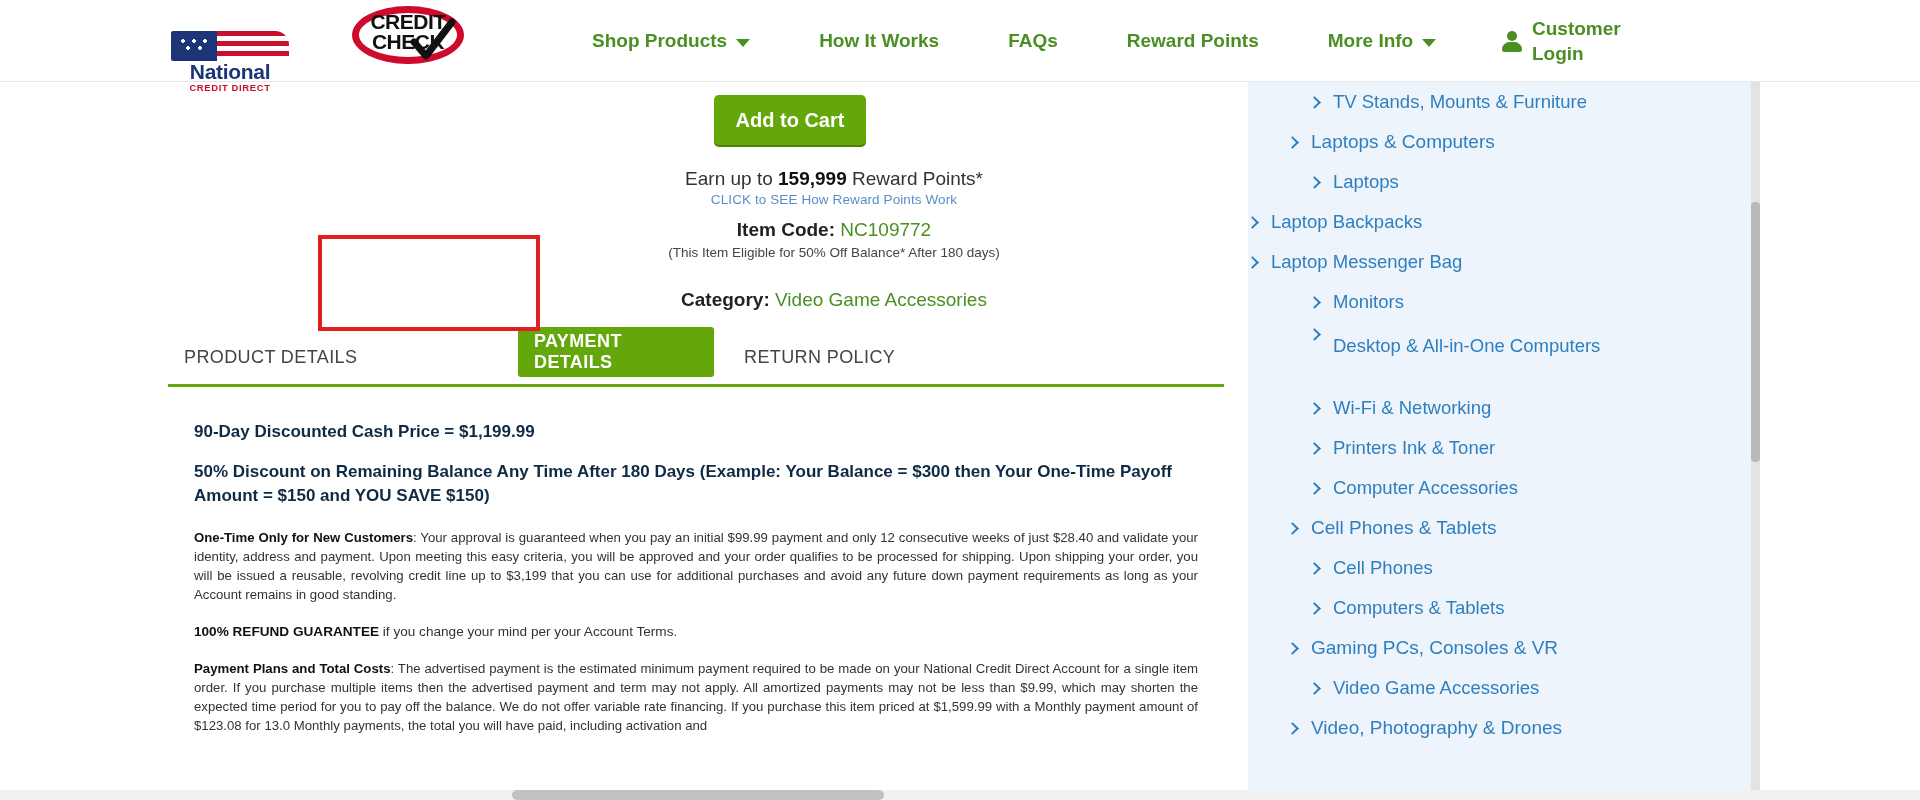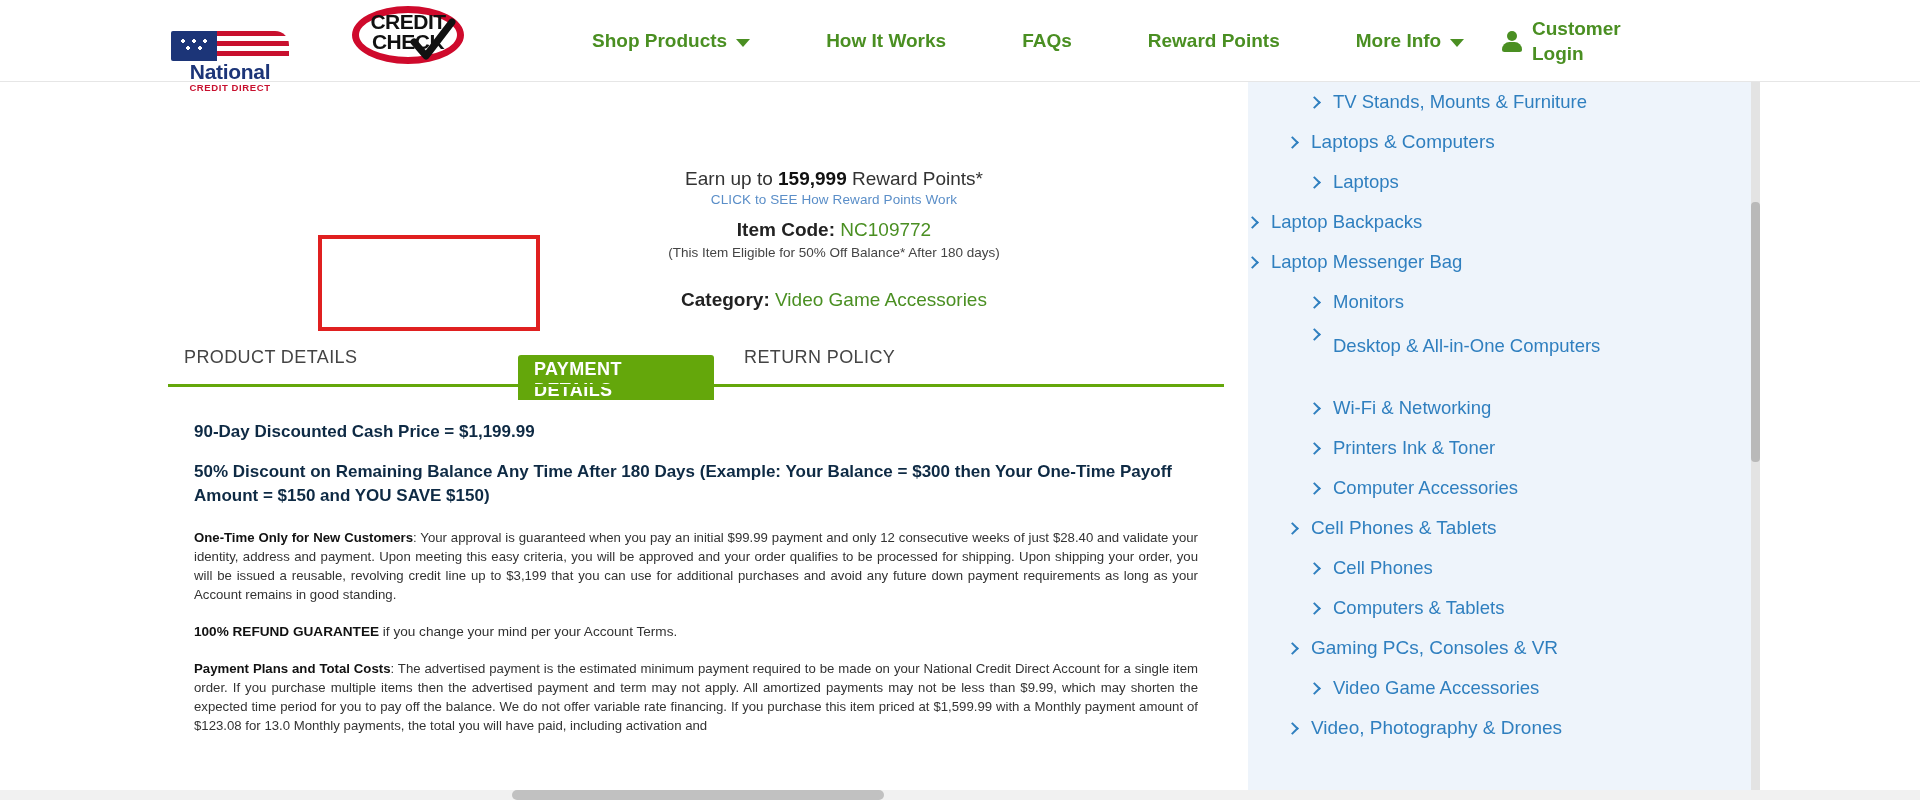--- a/index.html
+++ b/index.html
@@ -67,21 +67,21 @@
   .logo-cc .txt {
     position: absolute; left: 0; top: 10px; width: 112px;
     text-align: center; color: #111; font-weight: bold; font-size: 21px; line-height: 20px;
     letter-spacing: -0.5px;
   }
   .logo-cc .check {
     position: absolute; left: 58px; top: 16px; width: 46px; height: 46px;
   }
   .nav {
     position: absolute; left: 560px; top: 0; height: 82px;
-    display: flex; align-items: center; gap: 12px;
+    display: flex; align-items: center; gap: 5px;
   }
   .nav a {
     color: #4a8f22; font-size: 19px; font-weight: bold; text-decoration: none;
     padding: 0 32px; display: inline-flex; align-items: center; gap: 9px;
     white-space: nowrap;
   }
   .nav a.plain { color: #4a8f22; }
   .caret {
     width: 0; height: 0; border-left: 7px solid transparent; border-right: 7px solid transparent;
     border-top: 8px solid #4a8f22; display: inline-block; margin-top: 3px;
@@ -148,21 +148,21 @@
   }
   .tab {
     position: absolute; top: 0; height: 46px;
     display: flex; align-items: center; justify-content: center;
     font-size: 18px; letter-spacing: 0.4px; color: #444; cursor: pointer;
     padding: 0 16px;
   }
   .tab.t1 { left: 0px;   top: 7px; }
   .tab.t2 {
     left: 350px; top: 0px; width: 196px; height: 50px;
-    background: #64a70b; color: #ffffff; font-weight: bold; border-radius: 3px; margin-top: 28px;
+    background: #64a70b; color: #ffffff; font-weight: bold; border-radius: 3px;
   }
   .tab.t3 { left: 560px; top: 7px; }
   .tab-underline {
     position: absolute; left: 0; top: 57px; width: 1056px; height: 3px; background: #64a70b;
   }
   .hl-tab {
     position: absolute; left: 318px; top: 235px; width: 222px; height: 96px;
     border: 4px solid #e02020; pointer-events: none;
   }
 
@@ -272,20 +272,23 @@
       </span>
       <span class="cl-text">
         <span class="l-top">Customer</span>
         <span>Login</span>
       </span>
     </div>
   </div>
 
   <div class="content">
 
+    <div class="add-to-cart-wrap">
+      <button class="btn-add-cart">Add to Cart</button>
+    </div>
 
     <div class="reward-line">
       <span>Earn up to </span><b>159,999</b><span> Reward Points*</span>
     </div>
     <div class="reward-sub">CLICK to SEE How Reward Points Work</div>
 
     <div class="item-code">
       <b>Item Code:</b>
       <span class="val">NC109772</span>
     </div>

